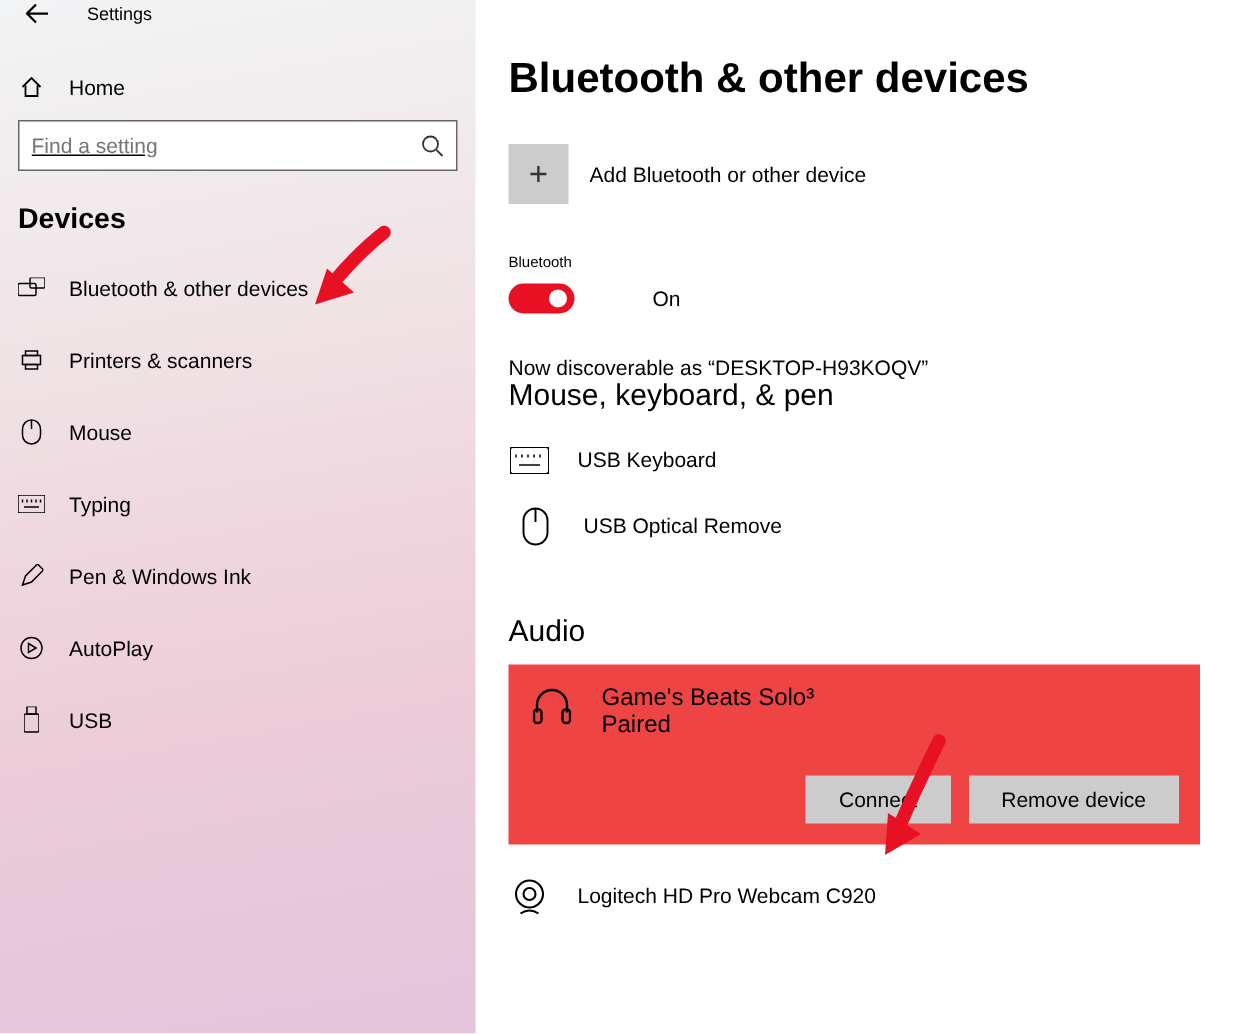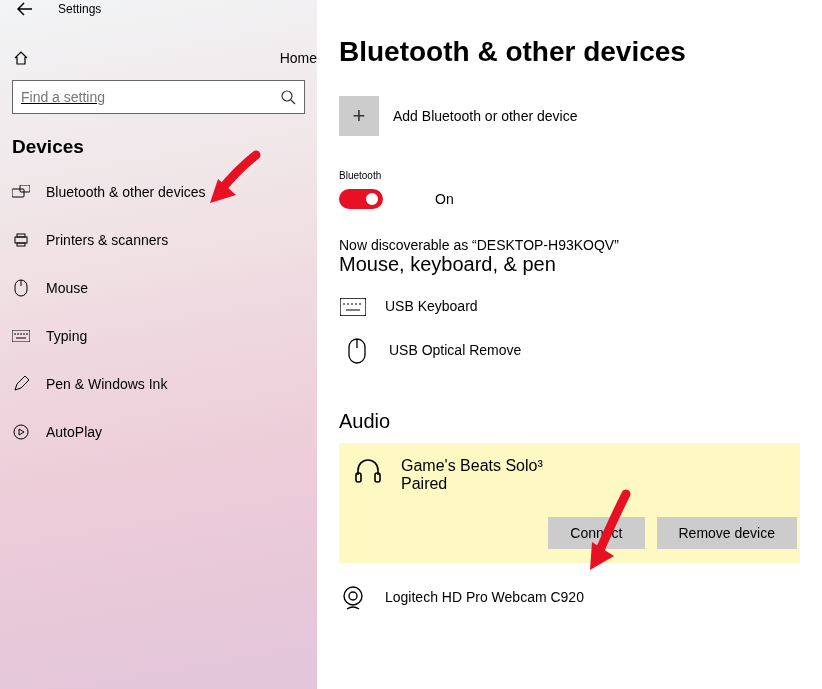--- a/index.html
+++ b/index.html
@@ -1,21 +1,21 @@
 <!DOCTYPE html>
 <html><head>
 <meta charset="utf-8">
 <style>
   * { box-sizing: border-box; margin: 0; padding: 0; font-family: "Segoe UI", Arial, sans-serif; }
   body { width: 822px; height: 689px; display: flex; overflow: hidden; background: #fff; position: relative; }
   .sidebar { width: 317px; height: 100%; background: linear-gradient(170deg, #f2f4f5 0%, #f0e2e5 35%, #eed4dd 55%, #ecccd8 70%, #e3c5db 100%); display: flex; flex-direction: column; color: #000; }
   .title-row { display: flex; align-items: center; height: 18px; padding: 0 8px; }
   .back-btn { width: 34px; height: 18px; display: flex; align-items: center; justify-content: center; cursor: pointer; }
   .app-title { font-size: 12px; margin-left: 16px; }
-  .home-row { display: flex; align-items: center; margin: 32px 0 14px 12px; font-size: 14px; cursor: pointer; justify-content: space-between; }
+  .home-row { display: flex; align-items: center; margin: 32px 0 14px 12px; font-size: 14px; cursor: pointer; }
   .home-row .icon { width: 18px; display: flex; justify-content: center; }
   .home-row span.lbl { margin-left: 16px; }
   .search-wrap { margin: 0 12px 22px 12px; text-decoration: underline; }
   .search-box { display: flex; align-items: center; border: 1px solid #666; background: #fff; height: 34px; padding: 0 8px; }
   .search-box input { border: none; outline: none; flex: 1; font-size: 14px; background: transparent; }
   .section-label { font-size: 19px; font-weight: 600; padding: 0 10px 10px 12px; }
   .nav-item { display: flex; align-items: center; height: 48px; padding-left: 12px; font-size: 14px; cursor: pointer; }
   .nav-item .icon { width: 18px; display: flex; justify-content: center; align-items: center; }
   .nav-item span.lbl { margin-left: 16px; }
   .main { flex: 1; padding: 36px 22px 0 22px; overflow: hidden; }
@@ -25,21 +25,21 @@
   .sub-label { font-size: 10px; margin-bottom: 8px; }
   .toggle-row { display: flex; align-items: center; margin-bottom: 28px; gap: 40px; }
   .toggle { width: 44px; height: 20px; background: #e81123; border-radius: 10px; position: relative; cursor: pointer; }
   .toggle .knob { width: 12px; height: 12px; background: #fff; border-radius: 50%; position: absolute; top: 4px; right: 5px; }
   .toggle-text { margin-left: 12px; font-size: 14px; }
   .disc { font-size: 14px; }
   .cat-head { font-size: 20px; margin-bottom: 10px; }
   .dev-row { display: flex; align-items: center; padding: 10px 0; }
   .dev-row .icon { width: 28px; display: flex; justify-content: center; margin-right: 18px; margin-top: 2px; }
   .dev-row .text { font-size: 14px; }
-  .selected-card { background: #fef9c3; padding: 14px 3px 14px 16px; margin-bottom: 10px; }
+  .selected-card { background: #ef4444; padding: 14px 14px 14px 16px; margin-bottom: 10px; }
   .selected-card .row1 { display: flex; align-items: flex-start; }
   .selected-card .btns { display: flex; justify-content: flex-end; gap: 12px; margin-top: 24px; }
   .btn { background: #ccc; border: none; padding: 8px 22px; font-size: 14px; cursor: pointer; }
   .arrow { position: absolute; color: #e81123; pointer-events: none; }
   svg { display: block; }
 </style>
 </head>
 <body>
 
 <div class="sidebar">
@@ -124,20 +124,29 @@
     <span class="lbl">Pen &amp; Windows Ink</span>
   </div>
   <div class="nav-item">
     <span class="icon">
       <svg width="16" height="16" viewBox="0 0 16 16">
           <circle cx="8" cy="8" r="7" stroke="#000" stroke-width="1" fill="none"></circle>
           <path d="M6 5 L11 8 L6 11 Z" stroke="#000" stroke-width="1" fill="none"></path>
         </svg>
     </span>
     <span class="lbl">AutoPlay</span>
+  </div>
+  <div class="nav-item">
+    <span class="icon">
+      <svg width="10" height="18" viewBox="0 0 10 18">
+          <rect x="2" y="0" width="6" height="5" stroke="#000" stroke-width="1" fill="none"></rect>
+          <rect x="0" y="5" width="10" height="12" rx="1" stroke="#000" stroke-width="1" fill="none"></rect>
+        </svg>
+    </span>
+    <span class="lbl">USB</span>
   </div>
 </div>
 
 <div class="main">
   <h1>Bluetooth &amp; other devices</h1>
 
   <div class="add-row">
     <div class="plus-tile">+</div>
     <div style="font-size:14px">Add Bluetooth or other device</div>
   </div>

